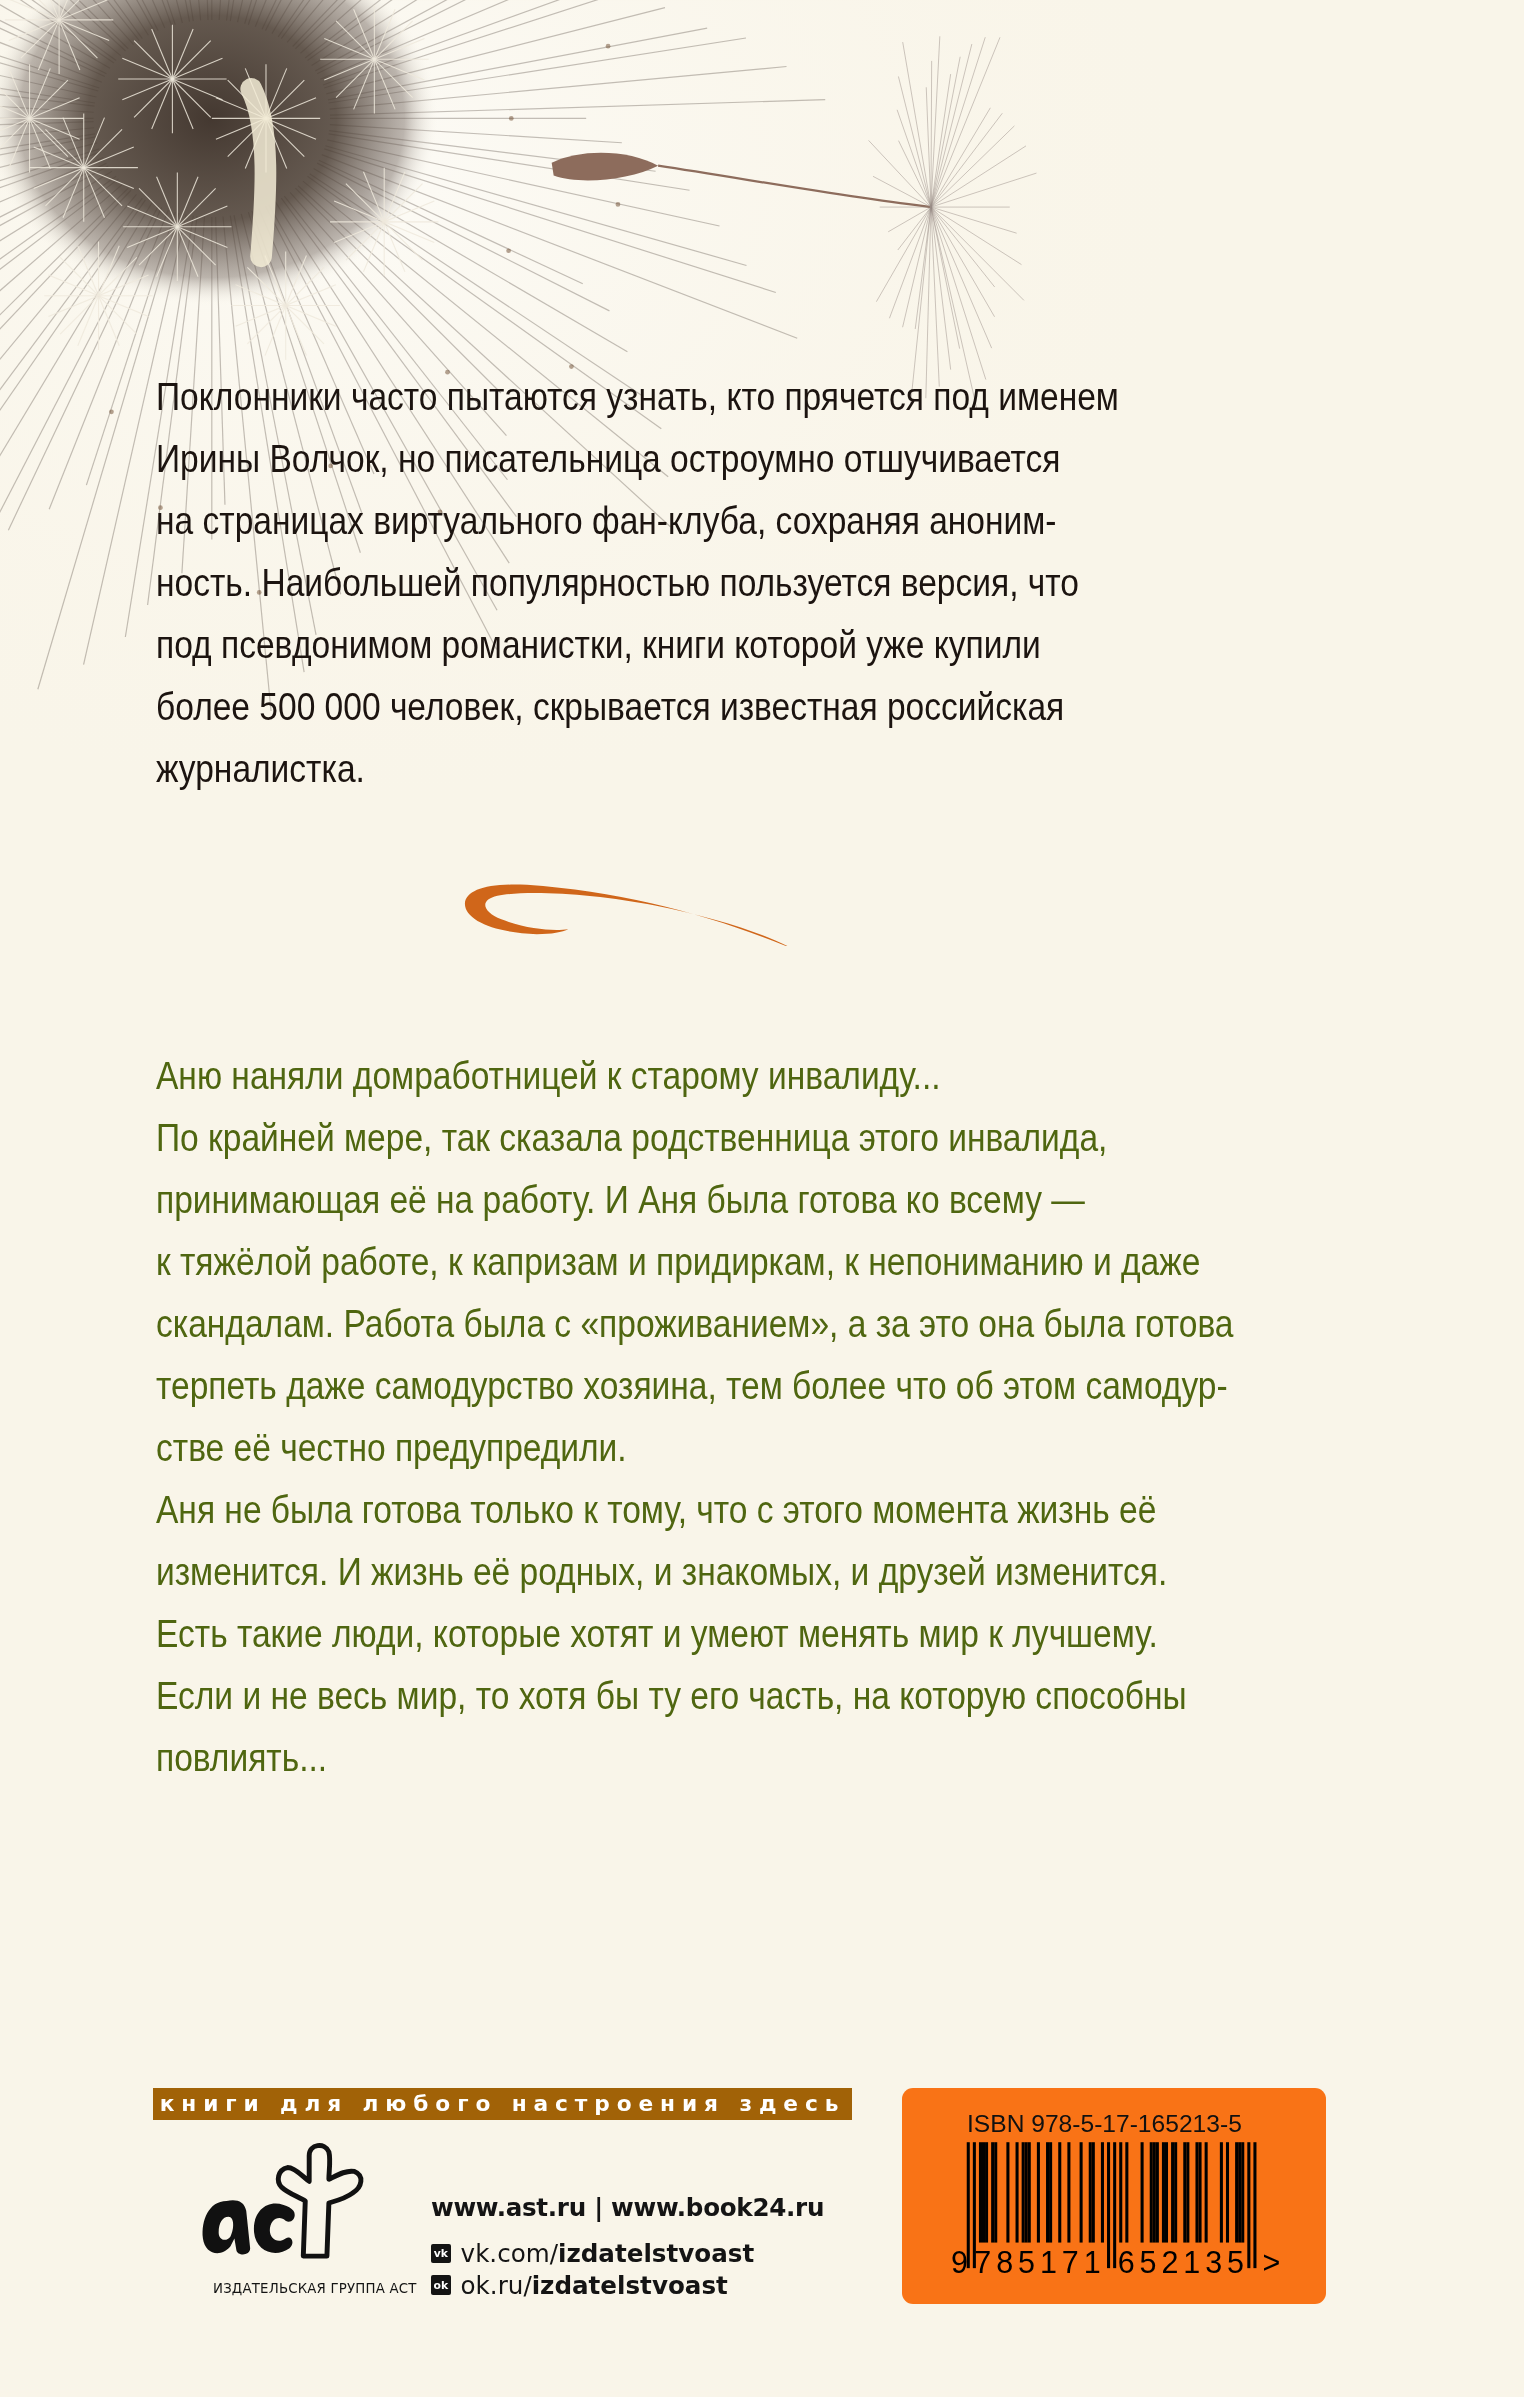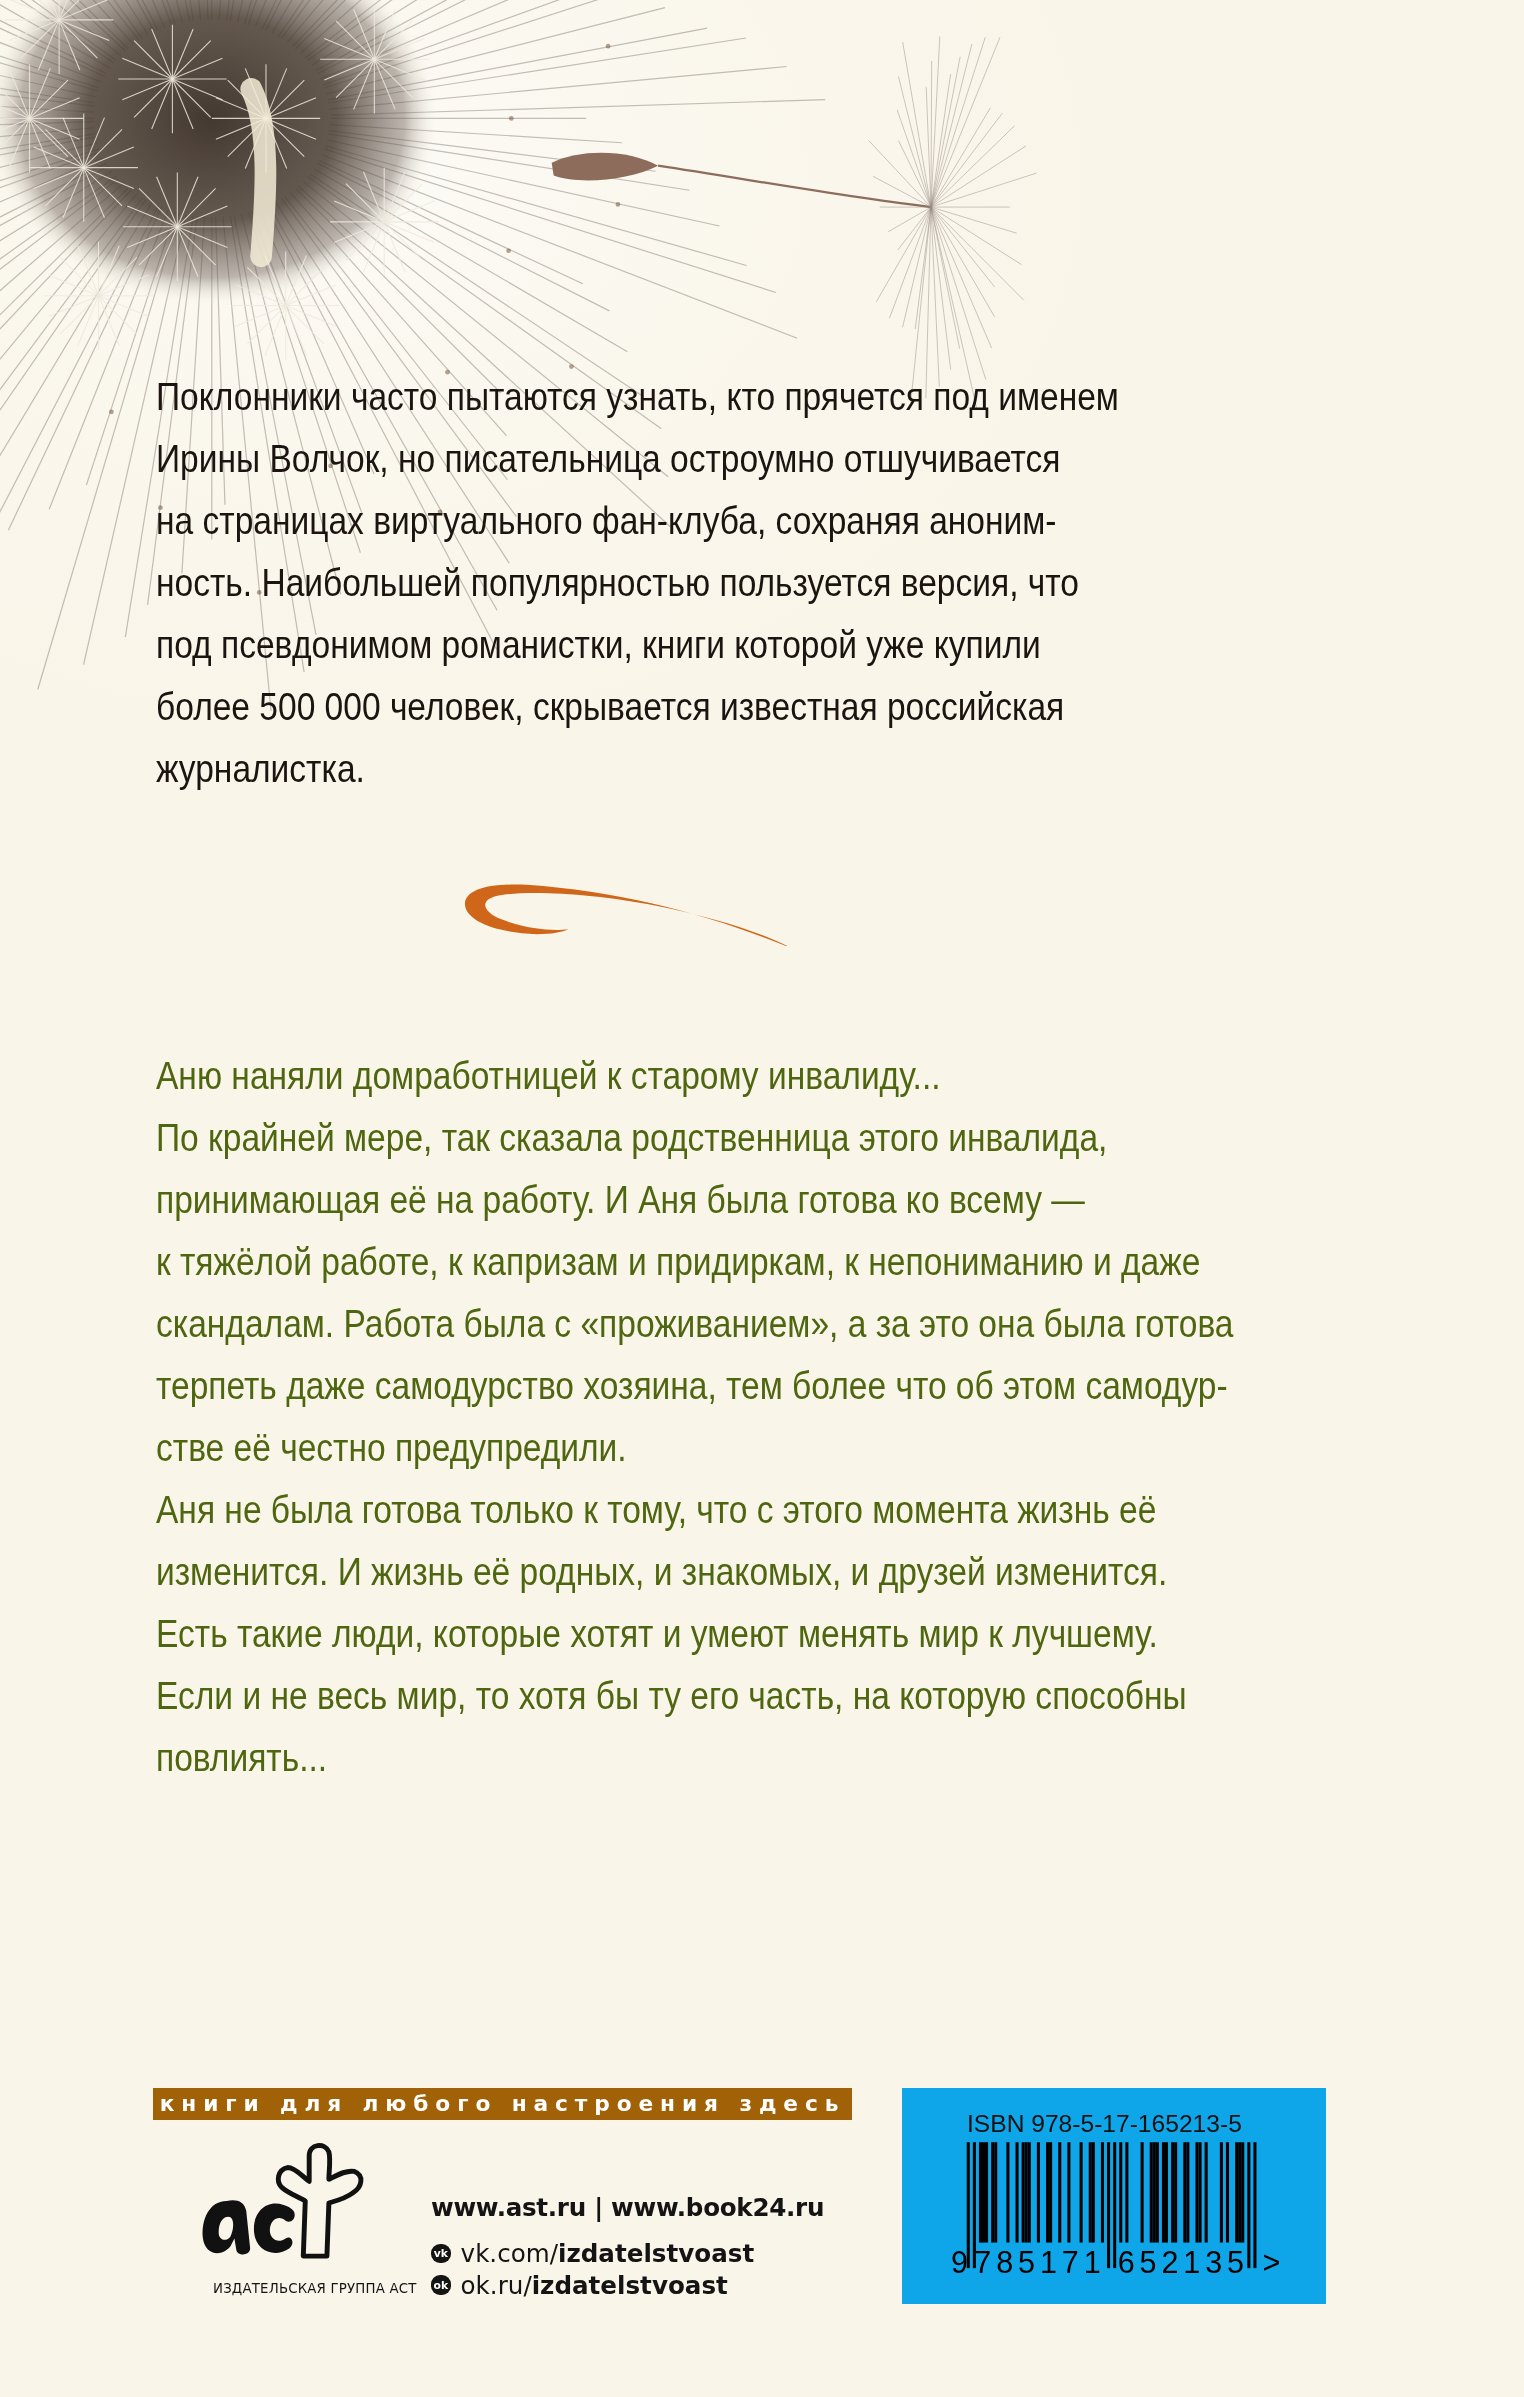--- a/index.html
+++ b/index.html
@@ -34,25 +34,25 @@
     position: absolute; left: 167px; top: 2281px; width: 236px;
     font-family: "DejaVu Sans", sans-serif; font-size: 13.3px; color: #141414;
     white-space: nowrap; letter-spacing: 0.2px; margin-left: 46px;
   }
   .links { position: absolute; left: 431px; top: 2193px; color: #141414; font-family: "DejaVu Sans", sans-serif; }
   .links .web { font-size: 24.6px; font-weight: bold; white-space: nowrap; letter-spacing: -0.3px; text-align: right; }
   .links .soc { display: flex; align-items: center; height: 31.5px; font-size: 24.6px; white-space: nowrap; }
   .links .soc b { font-weight: bold; }
   .links .soc-first { margin-top: 15.8px; }
   .sicon {
-    width: 19.7px; height: 19.7px; border-radius: 9px; background: #141414; color: #fff;
+    width: 19.7px; height: 19.7px; border-radius: 2px; background: #141414; color: #fff;
     font-size: 10.8px; font-weight: bold; display: inline-flex; align-items: center; justify-content: center;
     margin-right: 9.9px; font-family: "DejaVu Sans", sans-serif;
   }
-  .isbn-box { position: absolute; left: 902px; top: 2088px; width: 424px; height: 216px; background: #0ea5e9; }
+  .isbn-box { position: absolute; left: 902px; top: 2088px; width: 424px; height: 216px; background: #f97316; border-radius: 11px; }
   .isbn-text {
     position: absolute; left: 65px; top: 21.7px; font-family: "Liberation Sans", sans-serif;
     font-size: 24.6px; color: #111; white-space: nowrap;
   }
   .barcode { position: absolute; left: 49px; top: 54px; }
 </style>
 </head>
 <body>
 
 <svg class="art" viewBox="0 0 1548 900" xmlns="http://www.w3.org/2000/svg">

